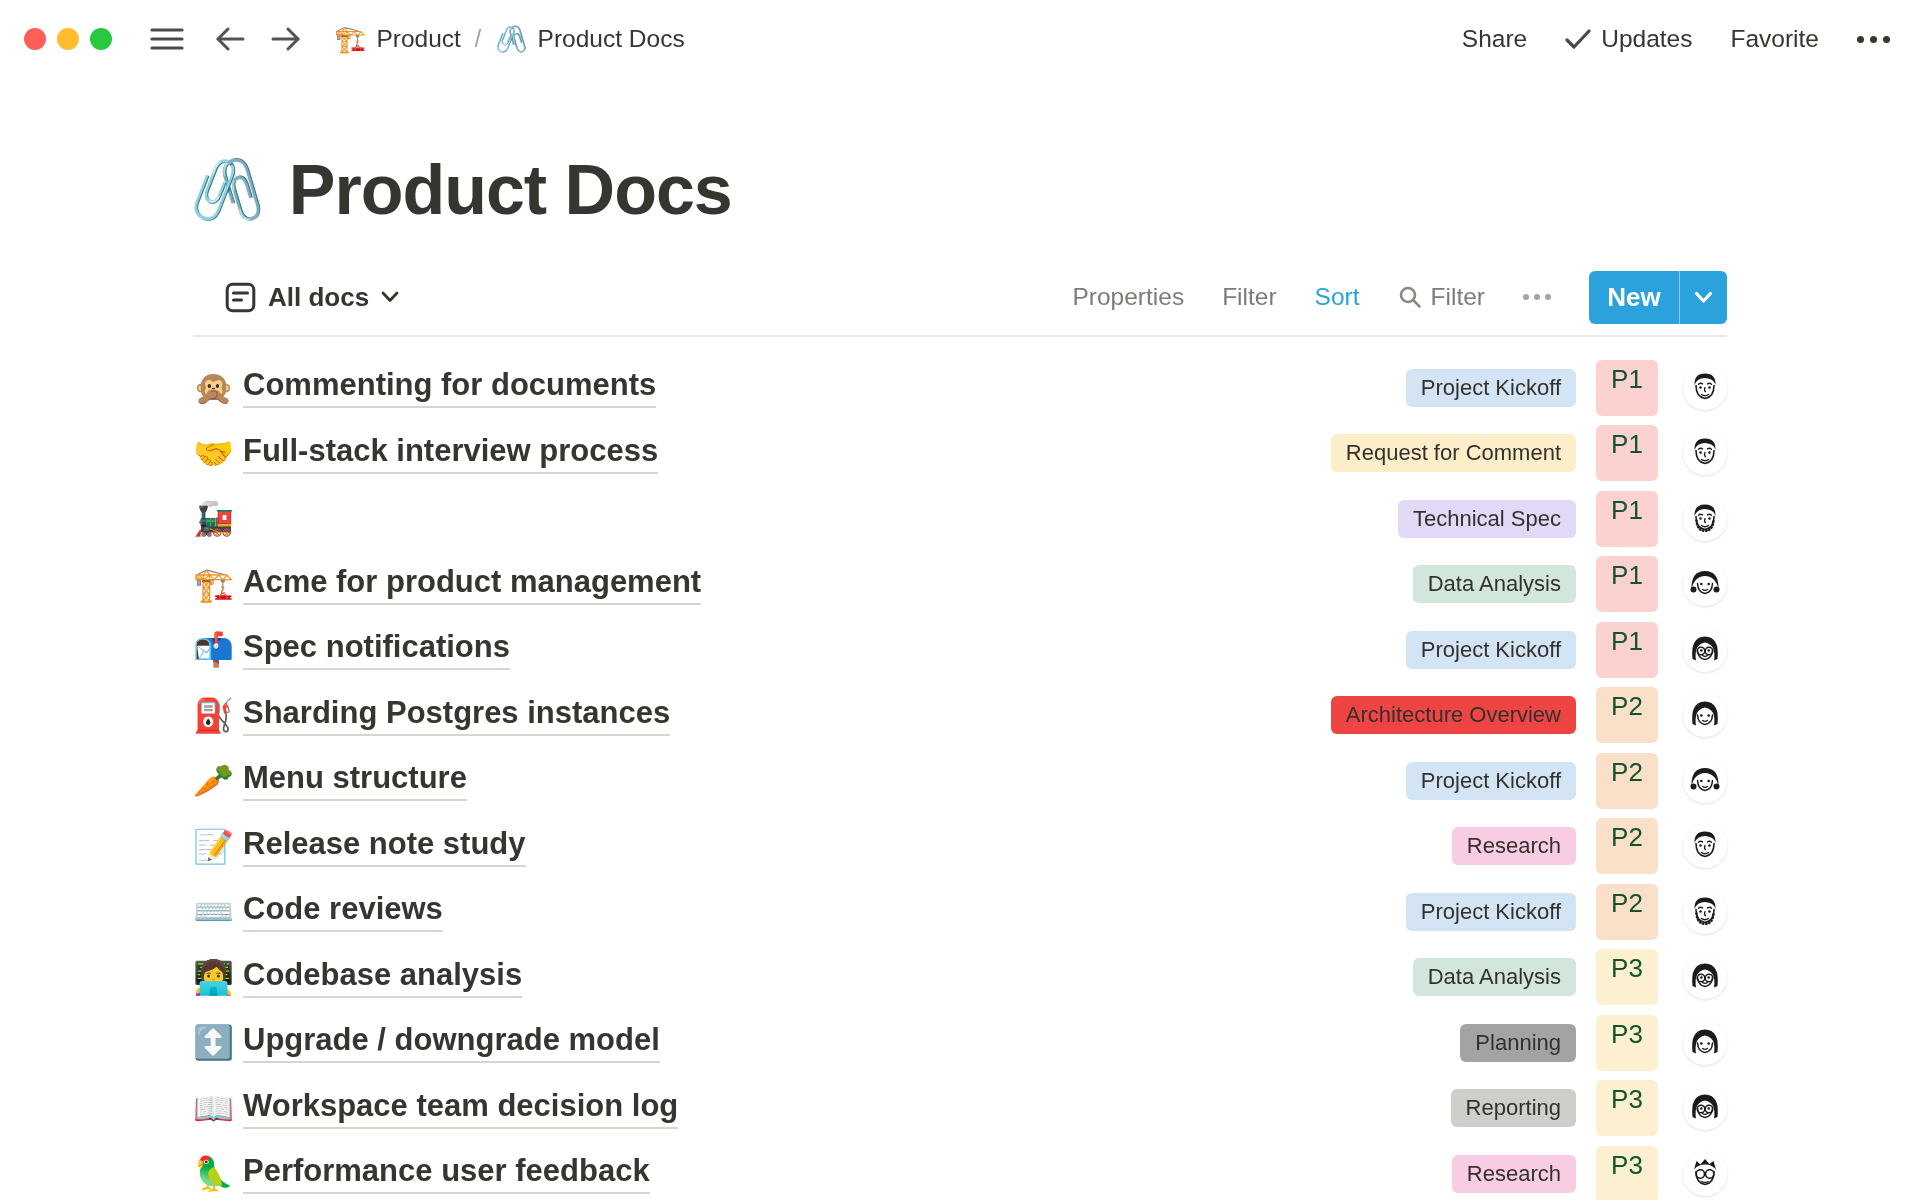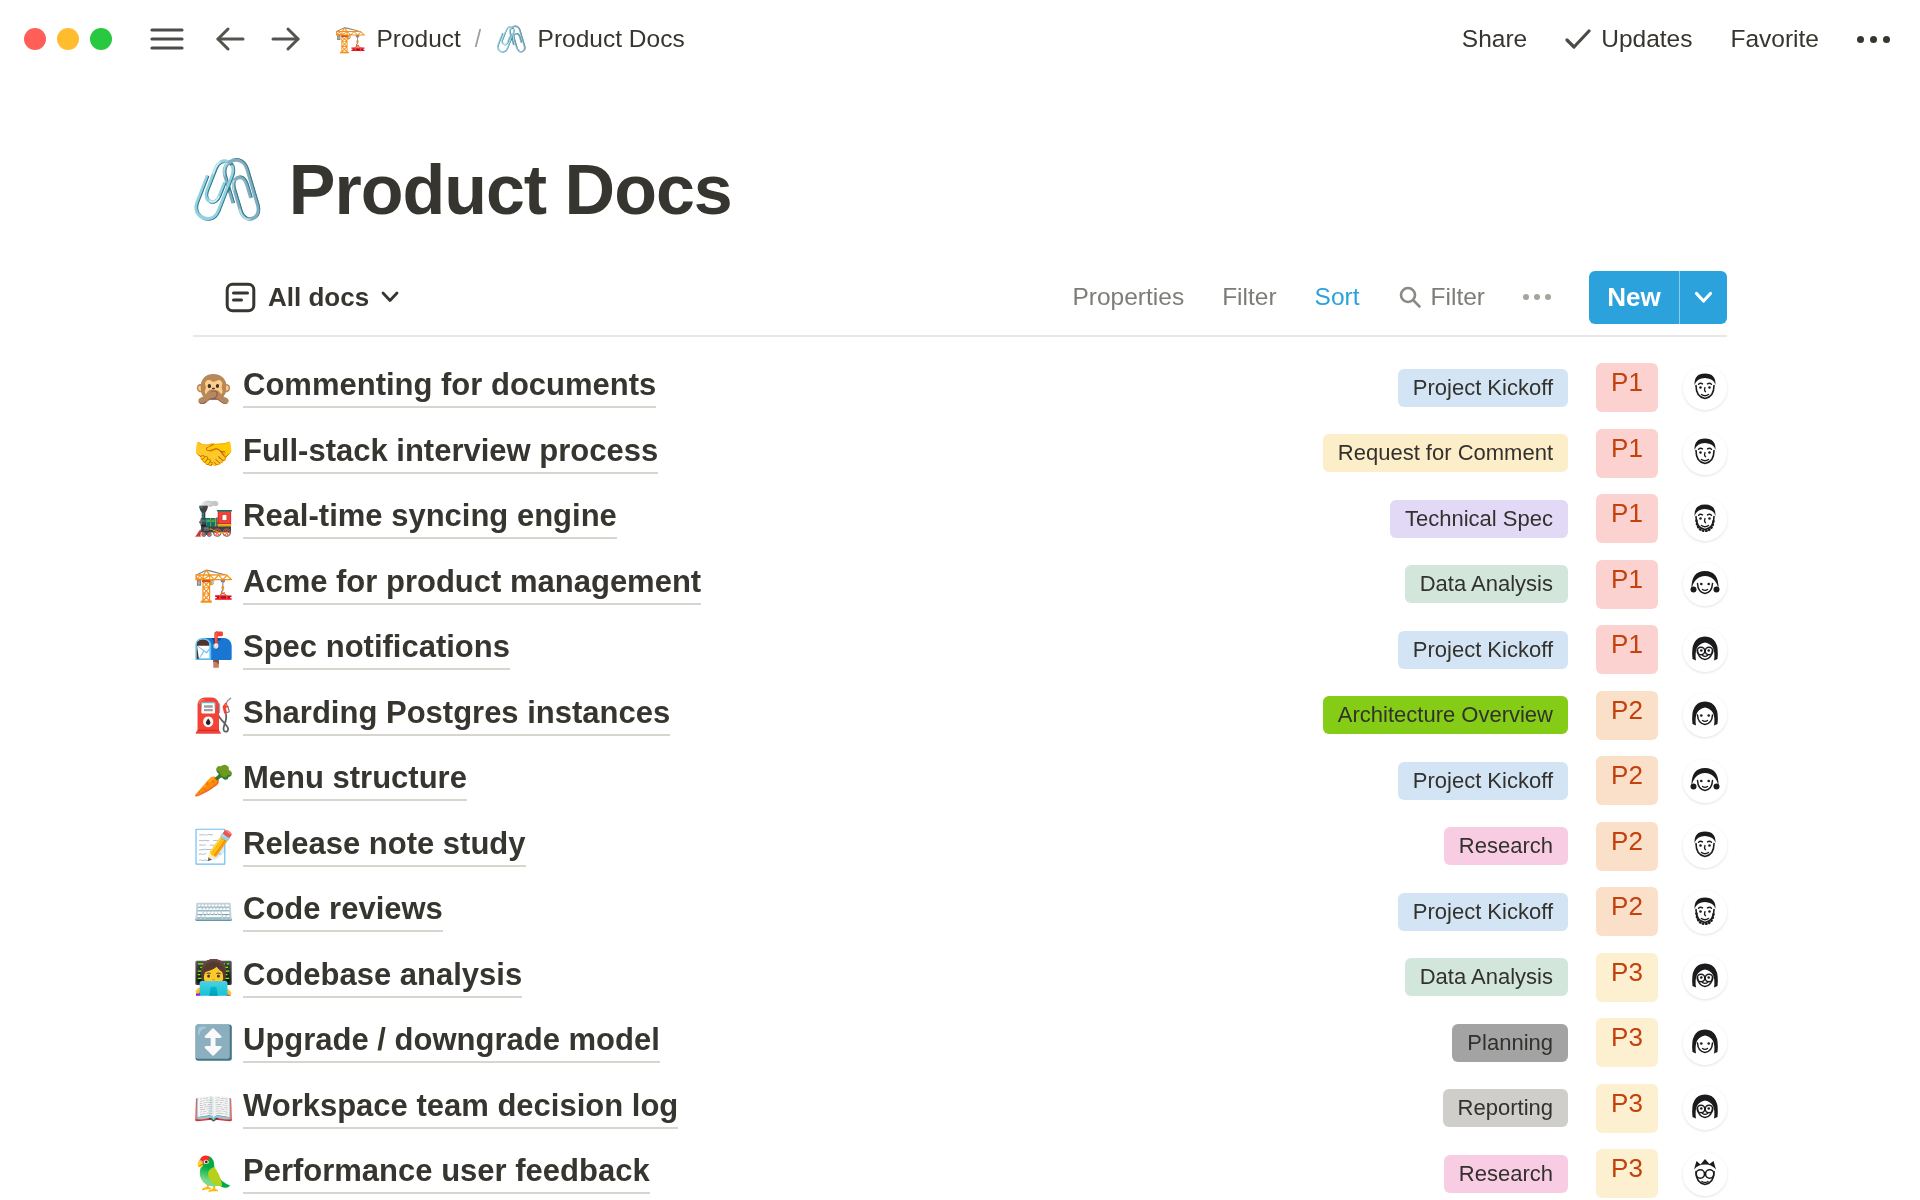--- a/index.html
+++ b/index.html
@@ -65,22 +65,22 @@
   .doc-title {
     font-size: 31px; font-weight: 600; color: #37352f;
     border-bottom: 2.5px solid #d8d5cf; padding-bottom: 3px;
   }
   .tag {
     margin-left: auto; flex: none;
     height: 38px; line-height: 38px; padding: 0 15px;
     border-radius: 6px; font-size: 22px; color: #33312d; white-space: nowrap;
   }
   .pri {
-    margin-left: 28px; flex: none; width: 62px; height: 49px; line-height: 38px;
-    text-align: center; border-radius: 6px; font-size: 26px; color: #c2410c;
+    margin-left: 20px; flex: none; width: 62px; height: 56px; line-height: 38px;
+    text-align: center; border-radius: 6px; font-size: 26px; color: #14532d;
   }
   .avatar { margin-left: 25px; flex: none; width: 44px; height: 44px; border-radius: 50%; overflow: hidden; box-shadow: 0 1px 3px rgba(0,0,0,0.12); }
   .avatar svg { display: block; }
 
   svg.gl { display: block; }
   .hidden-defs { position: absolute; width: 0; height: 0; overflow: hidden; }
 </style>
 </head>
 <body>
 
@@ -284,21 +284,20 @@
         <span class="tag" style="background: rgb(253, 238, 202);">Request for Comment</span>
         <span class="pri" style="background: rgb(251, 210, 207);">P1</span>
         <span class="avatar">
           <svg width="44" height="44" viewBox="0 0 44 44">
             <use href="#av-man-1"></use>
           </svg>
         </span>
       </div>
       <div class="doc-row">
         <span class="doc-emoji">🚂</span>
-        <span class="doc-title">Real-time syncing engine</span>
         <span class="tag" style="background: rgb(225, 217, 245);">Technical Spec</span>
         <span class="pri" style="background: rgb(251, 210, 207);">P1</span>
         <span class="avatar">
           <svg width="44" height="44" viewBox="0 0 44 44">
             <use href="#av-man-2"></use>
           </svg>
         </span>
       </div>
       <div class="doc-row">
         <span class="doc-emoji">🏗️</span>
@@ -318,21 +317,21 @@
         <span class="pri" style="background: rgb(251, 210, 207);">P1</span>
         <span class="avatar">
           <svg width="44" height="44" viewBox="0 0 44 44">
             <use href="#av-woman-3"></use>
           </svg>
         </span>
       </div>
       <div class="doc-row">
         <span class="doc-emoji">⛽</span>
         <span class="doc-title">Sharding Postgres instances</span>
-        <span class="tag" style="background: #84cc16;">Architecture Overview</span>
+        <span class="tag" style="background: #ef4444;">Architecture Overview</span>
         <span class="pri" style="background: rgb(250, 223, 201);">P2</span>
         <span class="avatar">
           <svg width="44" height="44" viewBox="0 0 44 44">
             <use href="#av-woman-1"></use>
           </svg>
         </span>
       </div>
       <div class="doc-row">
         <span class="doc-emoji">🥕</span>
         <span class="doc-title">Menu structure</span>

